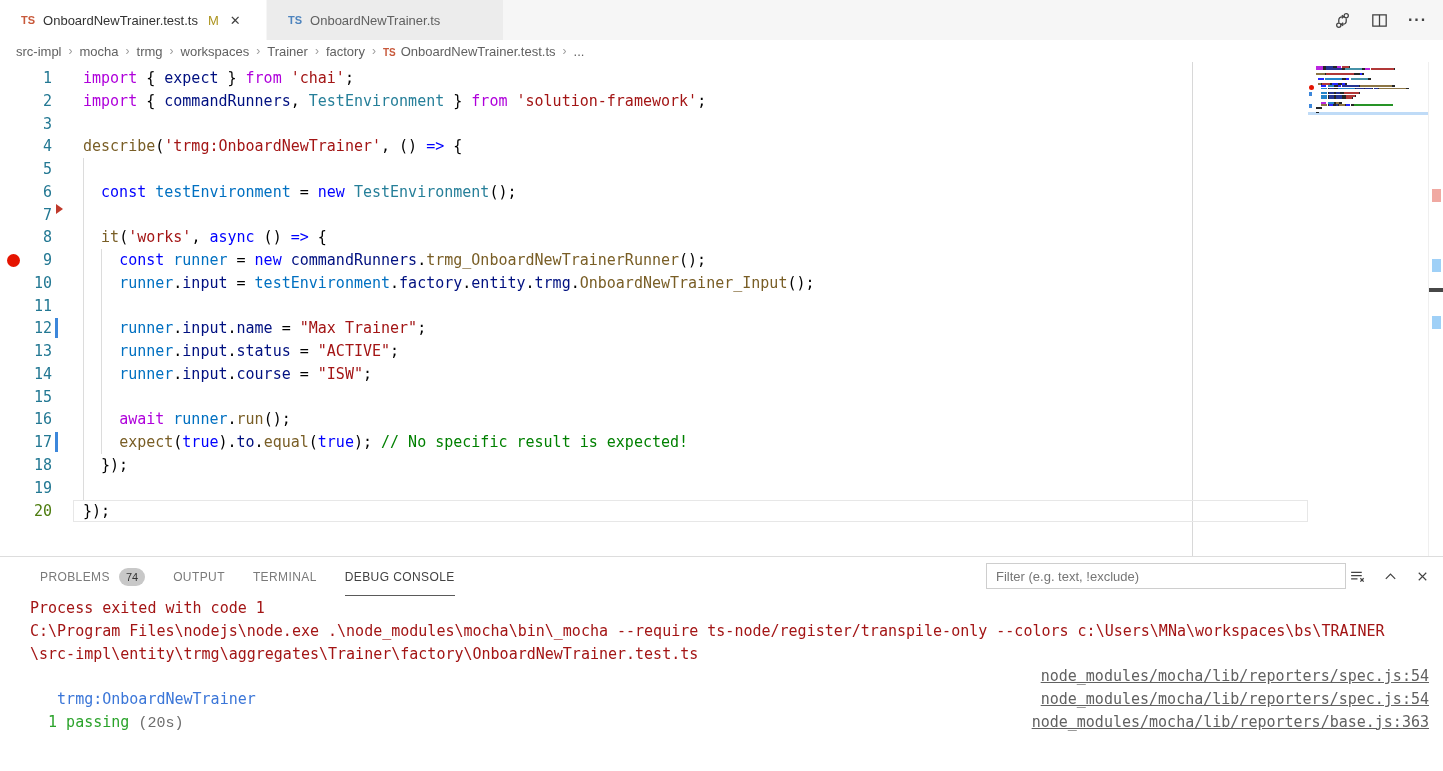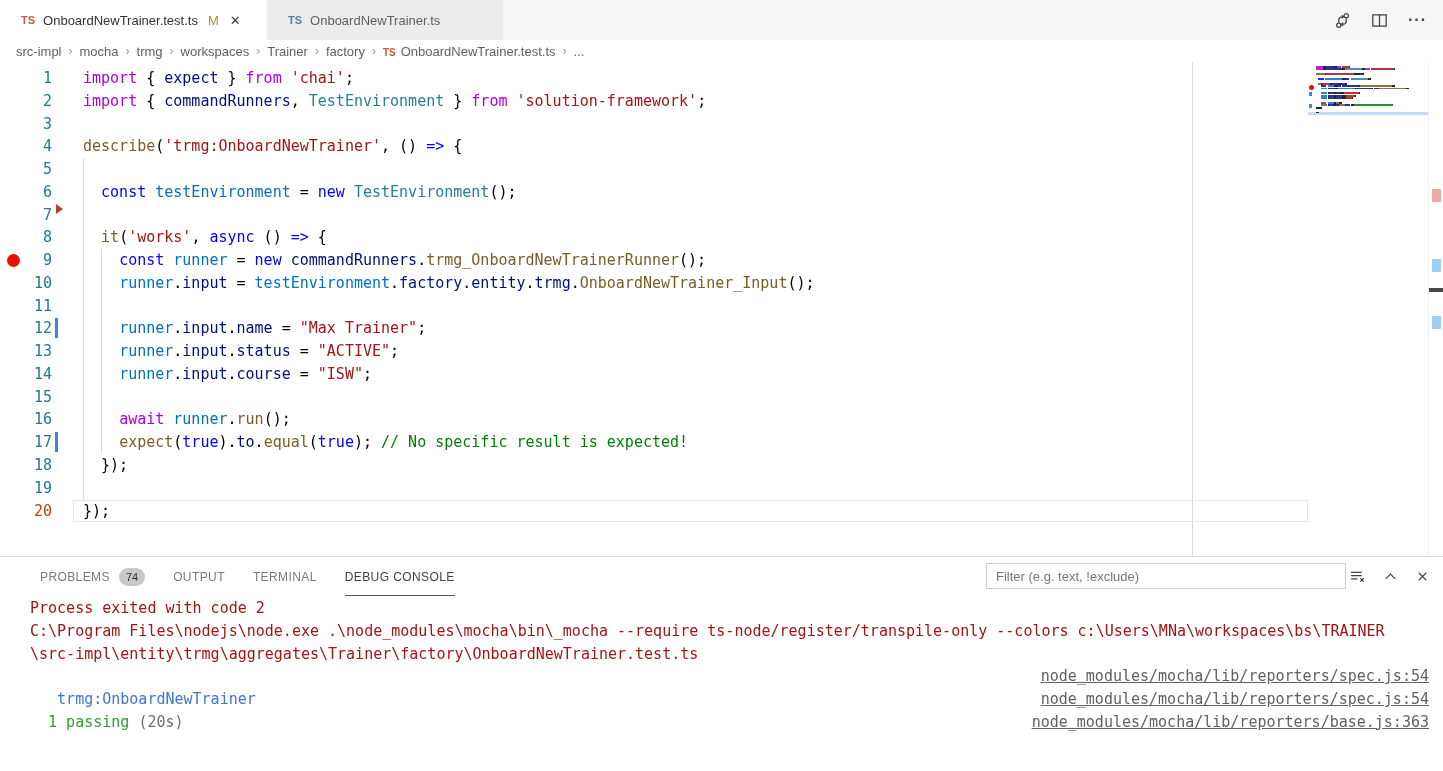--- a/index.html
+++ b/index.html
@@ -34,21 +34,21 @@
   .editor { position:absolute; left:0; top:62px; width:1443px; height:494px; background:#fff;
             font-family:"DejaVu Sans Mono", monospace; font-size:15px; }
   .ruler-line { position:absolute; left:1192px; top:0; width:1px; height:100%; background:#d8d8d8; }
   #rows { position:absolute; left:0; top:5px; right:0; }
   .iguide { position:absolute; width:1px; background:#dcdcdc; }
   .ig1 { left:83px; top:91px; height:342px; }
   .ig2 { left:101px; top:182px; height:205px; }
   .code-row { display:flex; height:22.77px; line-height:22.77px; white-space:pre; position:relative; }
   .gutter-cell { width:83px; flex:none; position:relative; text-align:right; padding-right:31px; }
   .ln { color:#237893; }
-  .ln-active { color:#c2410c; }
+  .ln-active { color:#4d7c0f; }
   .bp { position:absolute; left:7px; top:5px; width:13px; height:13px; border-radius:50%; background:#e51400; }
   .gmod { position:absolute; left:55px; top:1px; width:3px; height:20px; background:#3c87db; }
   .garrow { position:absolute; left:56px; top:0; width:0; height:0;
             border-left:7px solid #c0392b; border-top:5px solid transparent; border-bottom:5px solid transparent; }
   .code-cell { flex:1; }
   .cur-line { position:absolute; left:73px; width:1235px; top:0; height:100%;
               border:1px solid #e7e7e7; pointer-events:none; }
 
   
   .minimap { position:absolute; left:1308px; top:0; width:120px; height:494px; cursor:pointer; }
@@ -306,20 +306,20 @@
         </svg>
       </span>
       <span>
         <svg width="15" height="15" viewBox="0 0 16 16" fill="none" stroke="#424242" stroke-width="1.2">
           <path d="M4 4l8 8M12 4l-8 8"></path>
         </svg>
       </span>
     </div>
   </div>
   <div id="console-rows">
-      <div class="crow"><div class="cleft"><span style="color: rgb(163, 21, 21);">Process exited with code 2</span></div></div>
+      <div class="crow"><div class="cleft"><span style="color: rgb(163, 21, 21);">Process exited with code 1</span></div></div>
       <div class="crow"><div class="cleft"><span style="color: rgb(163, 21, 21);">C:\Program Files\nodejs\node.exe .\node_modules\mocha\bin\_mocha --require ts-node/register/transpile-only --colors c:\Users\MNa\workspaces\bs\TRAINER</span></div></div>
       <div class="crow"><div class="cleft"><span style="color: rgb(163, 21, 21);">\src-impl\entity\trmg\aggregates\Trainer\factory\OnboardNewTrainer.test.ts</span></div></div>
       <div class="crow"><div class="cleft"></div><a class="clink">node_modules/mocha/lib/reporters/spec.js:54</a></div>
       <div class="crow"><div class="cleft"><span style="color: rgb(59, 118, 216);">   trmg:OnboardNewTrainer</span></div><a class="clink">node_modules/mocha/lib/reporters/spec.js:54</a></div>
-      <div class="crow"><div class="cleft"><span style="color: rgb(43, 163, 43);">  1 passing </span><span style="color: rgb(110, 110, 110);">(20s)</span></div><a class="clink">node_modules/mocha/lib/reporters/base.js:363</a></div>
+      <div class="crow"><div class="cleft"><span style="color: rgb(43, 163, 43);">  1 passing </span><span style="color: rgb(110, 110, 110); font-family: Liberation Mono, monospace;">(20s)</span></div><a class="clink">node_modules/mocha/lib/reporters/base.js:363</a></div>
     </div>
 </div>
 
 </body></html>

